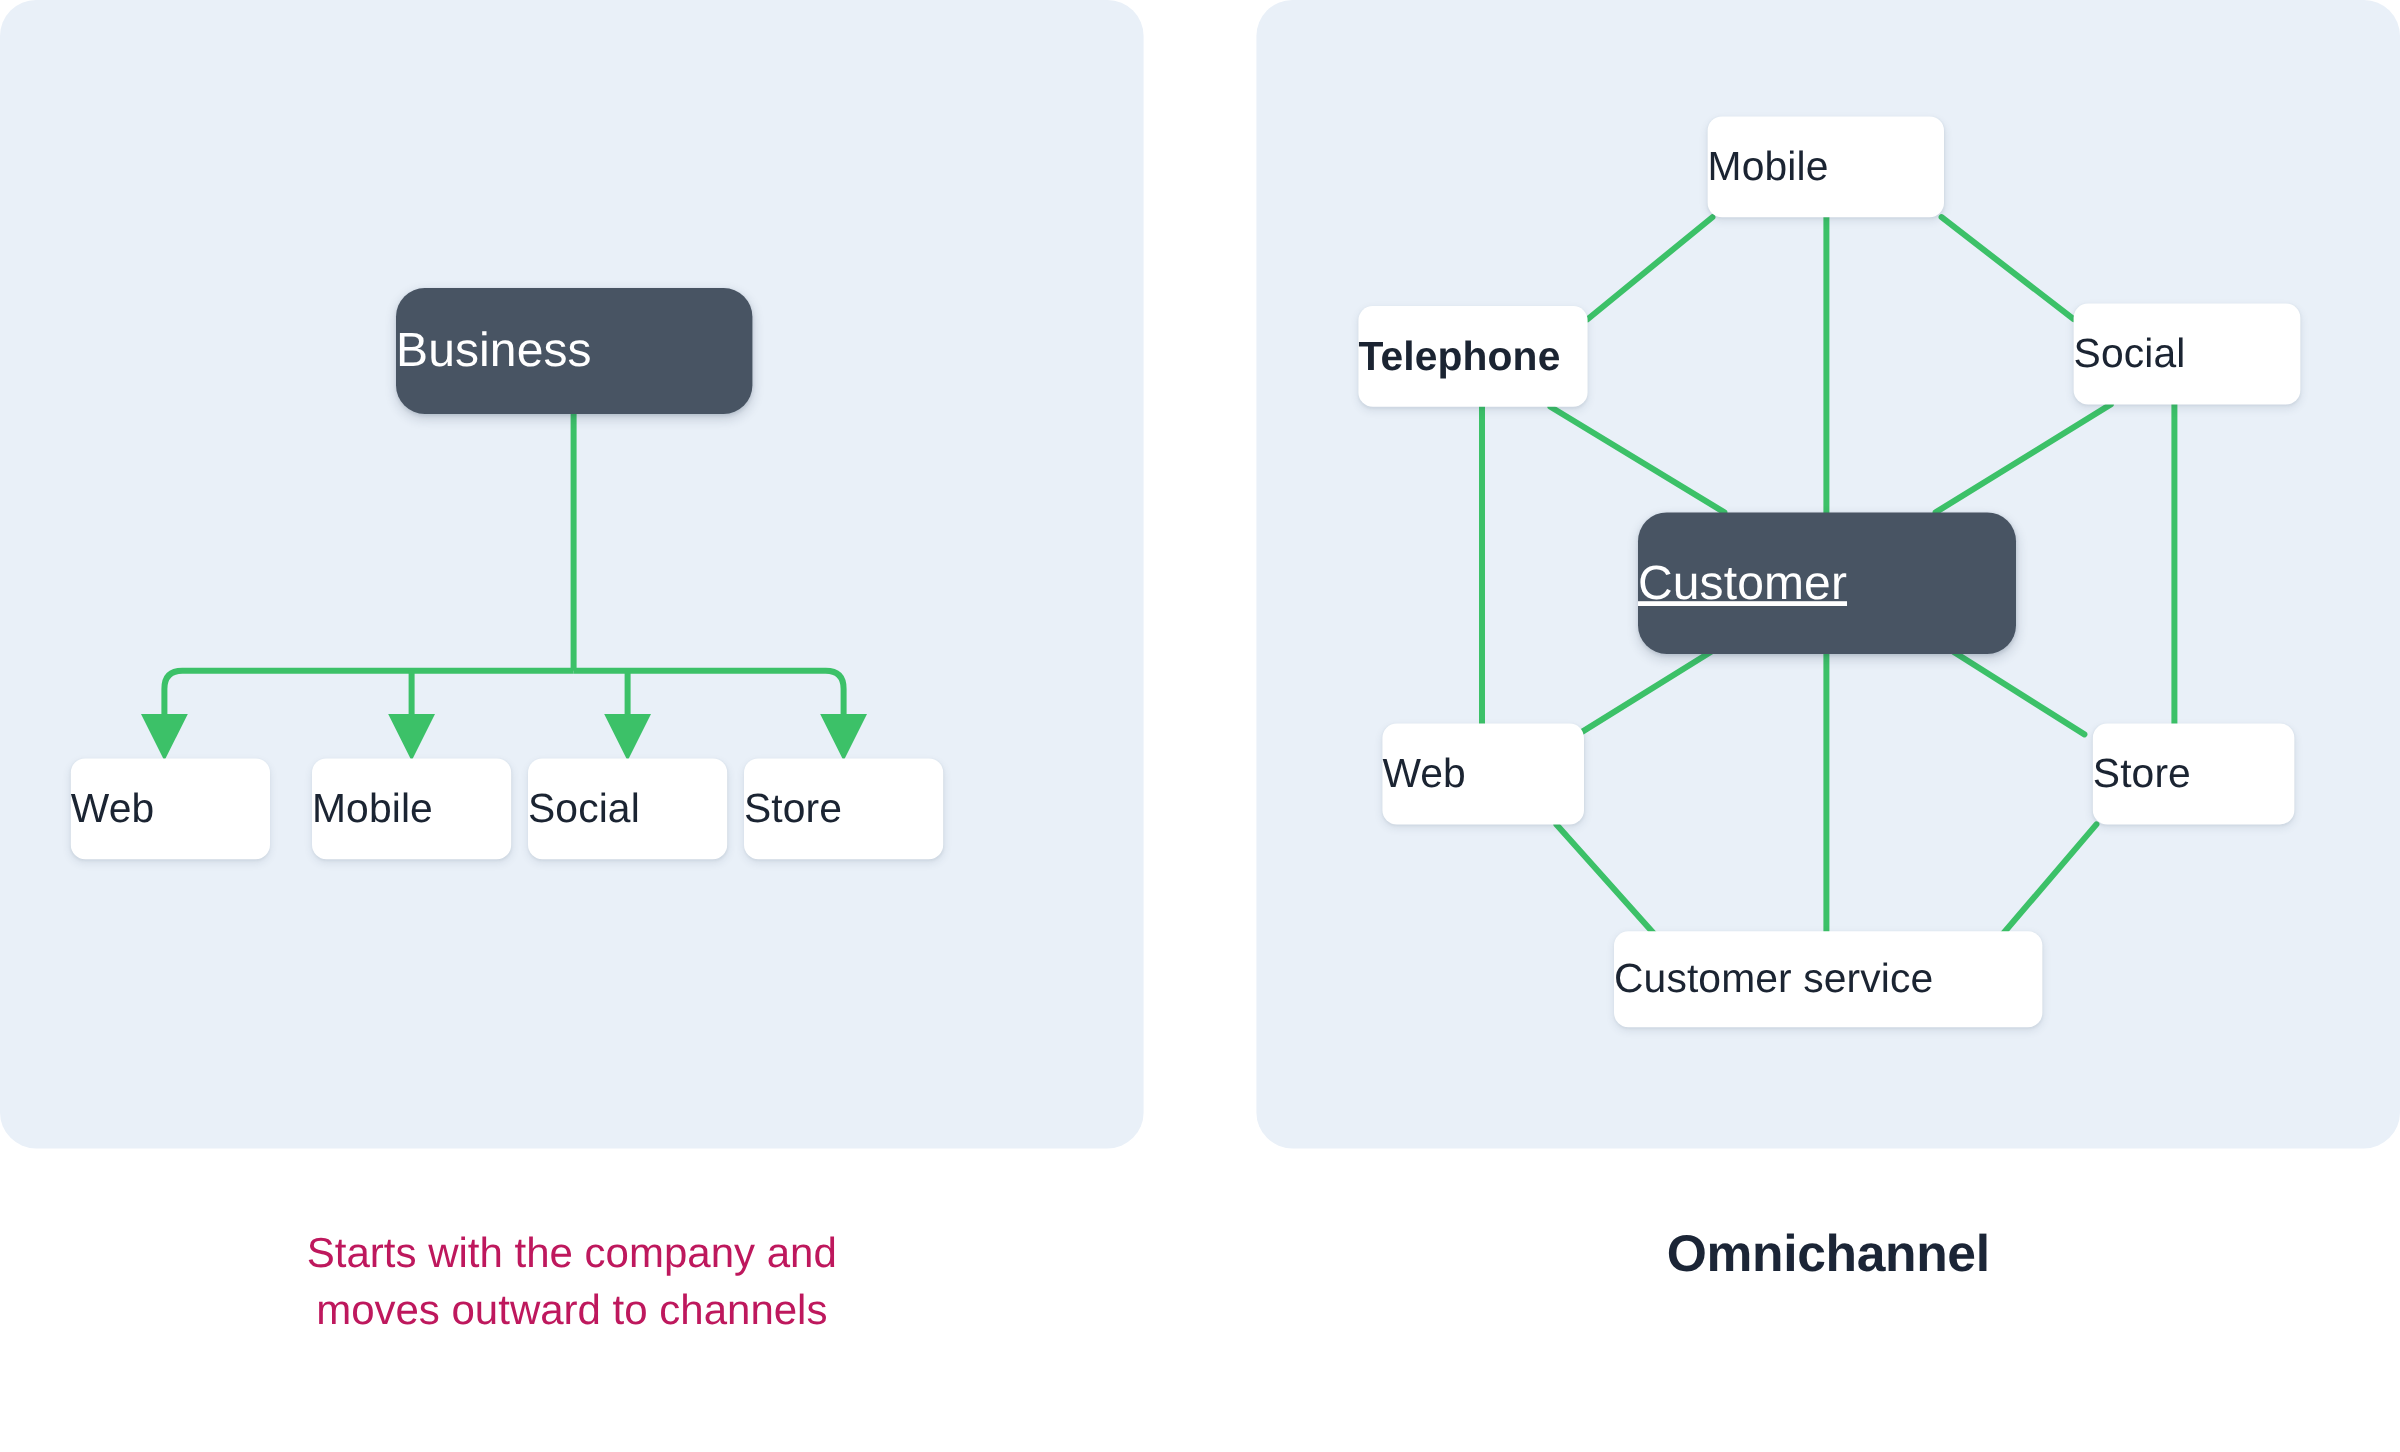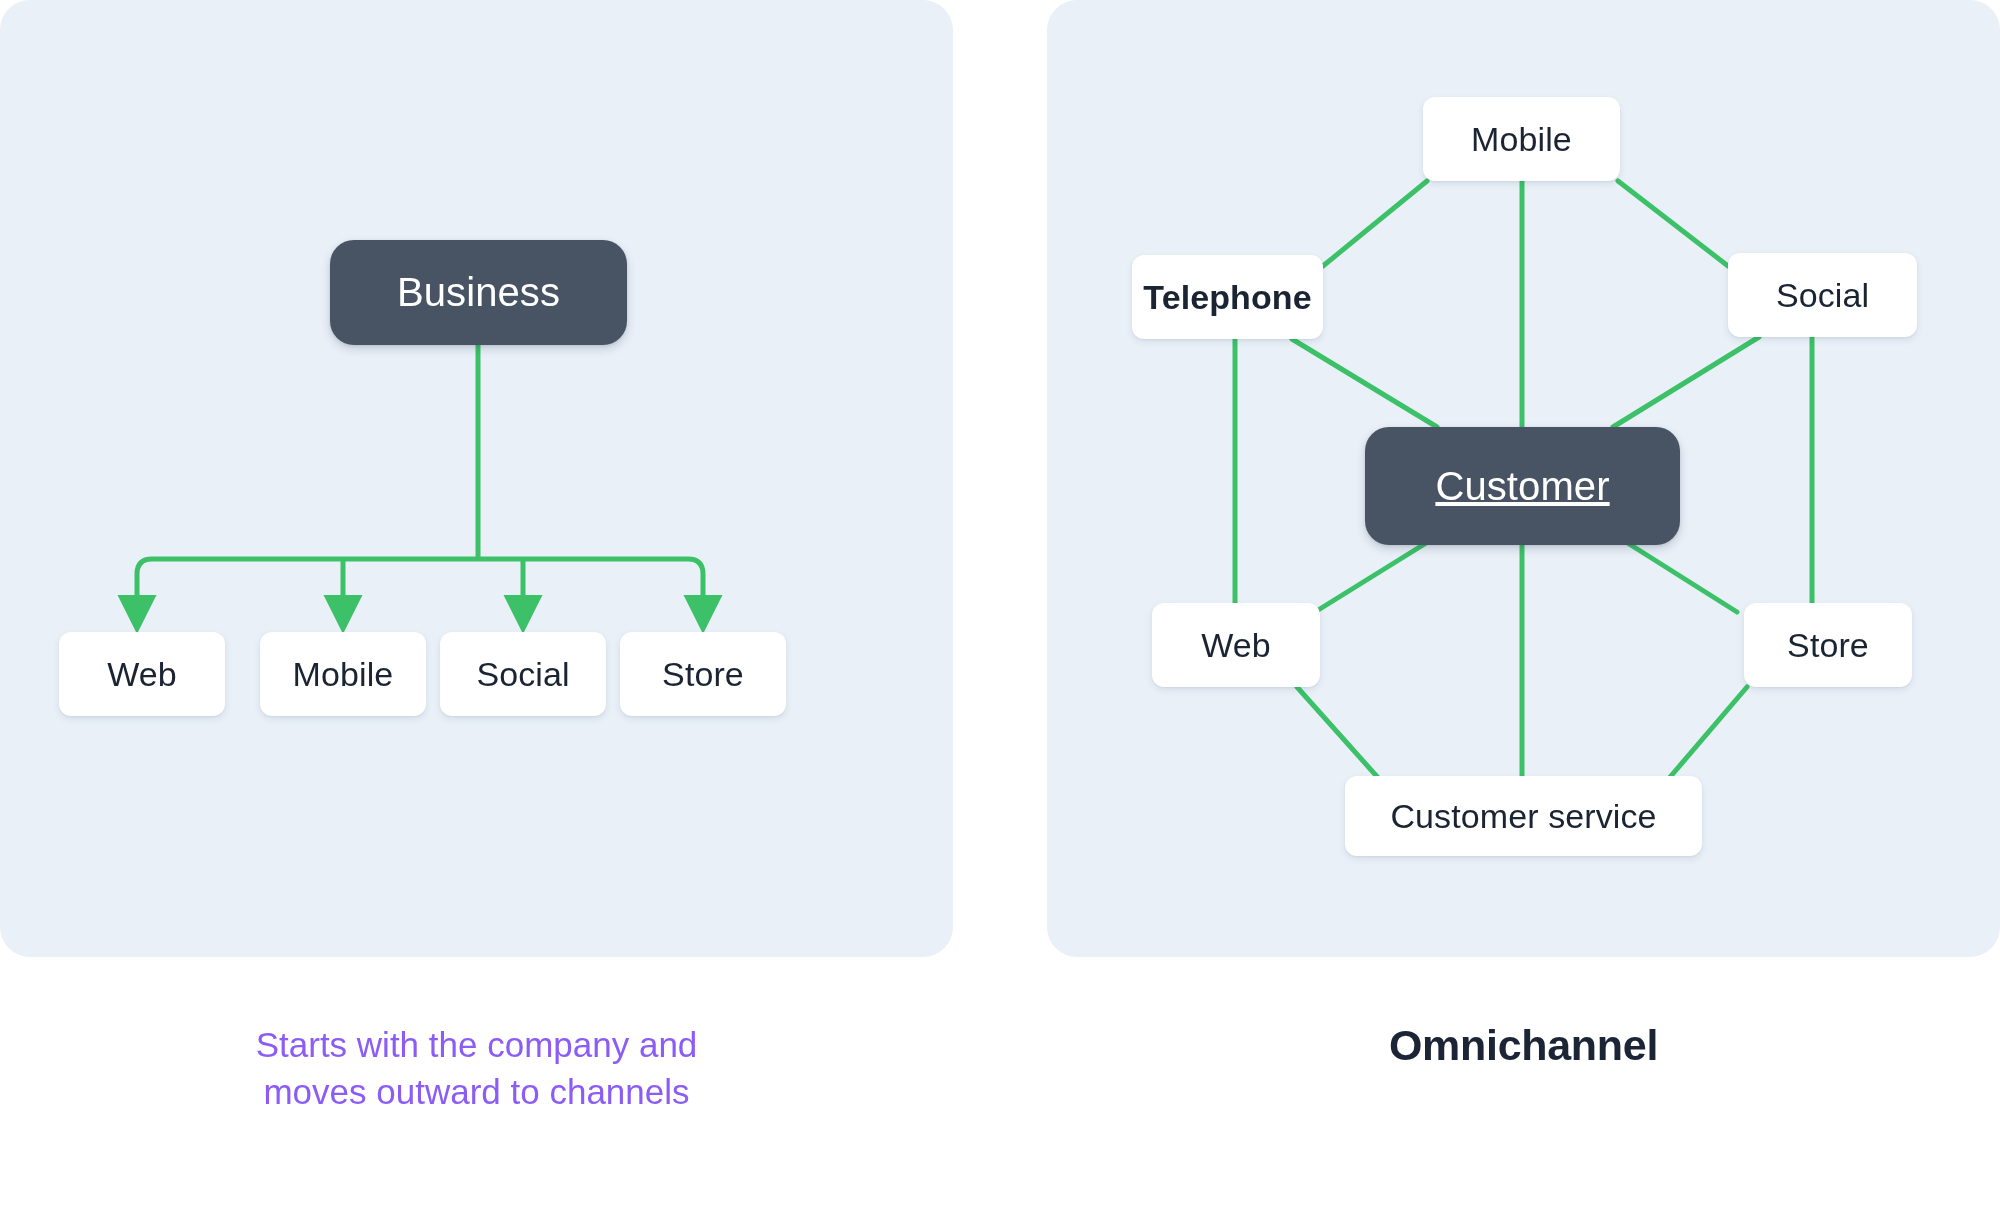--- a/index.html
+++ b/index.html
@@ -37,21 +37,21 @@
     width: 100%;
     height: 100%;
     overflow: visible;
   }
 
   
   .node {
     position: absolute;
     display: flex;
     align-items: center;
-    justify-content: center;
+    justify-content: flex-start;
     box-sizing: border-box;
     border-radius: 12px;
     background: #ffffff;
     color: #1b2432;
     font-size: 34px;
     font-weight: 400;
     letter-spacing: 0.1px;
     box-shadow: 0 3px 7px rgba(40, 60, 90, 0.10),
                 0 1px 2px rgba(40, 60, 90, 0.06);
     white-space: nowrap;
@@ -95,21 +95,21 @@
     font-weight: 700;
     letter-spacing: -0.3px;
     line-height: 1.1;
     margin: 0 0 36px 0;
     color: #1b2536;
   }
   .caption-body {
     font-size: 35px;
     font-weight: 400;
     line-height: 1.33;
-    color: #8b5cf6;
+    color: #be185d;
     margin: 0;
   }
   .caption-body .line { display: block; }
 </style>
 </head>
 <body>
 
 <div class="stage">
 
   <div class="panel" id="panel-left">

